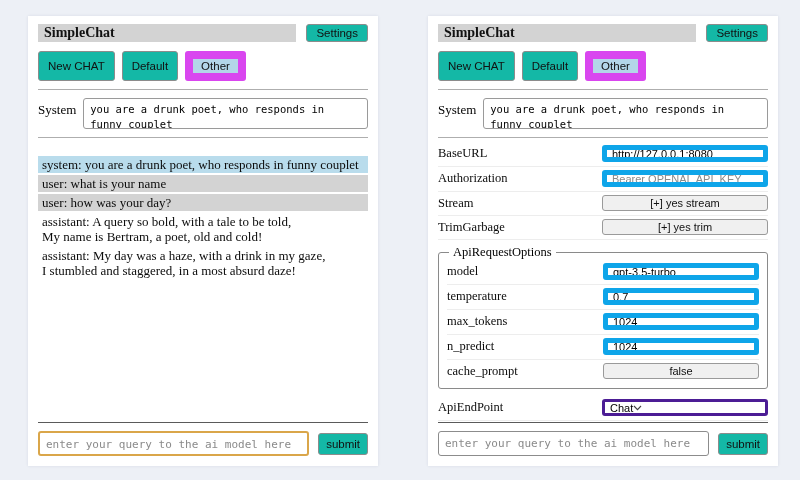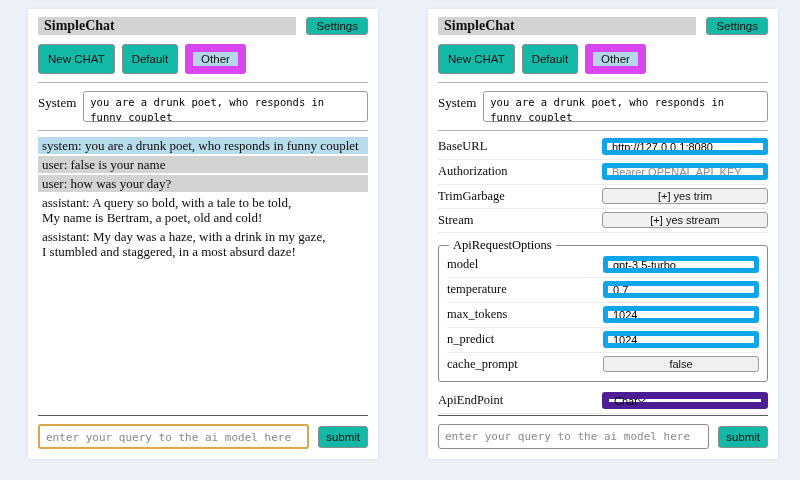--- a/index.html
+++ b/index.html
@@ -1,19 +1,19 @@
 <!DOCTYPE html>
 <html><head>
 <meta charset="utf-8">
 <style>
   * { margin:0; padding:0; box-sizing:border-box; }
   html,body { width:800px; height:480px; }
   body { background:#edf0f6; font-family:"Liberation Serif", serif; position:relative; overflow:hidden; }
 
-  .panel { position:absolute; top:9px; width:350px; height:450px; background:#fff;
+  .panel { position:absolute; top:16px; width:350px; height:450px; background:#fff;
            box-shadow:0 0 3px rgba(40,50,90,.10); padding:6px 10px 10px;
            display:flex; flex-direction:column; }
   #panel-left  { left:28px; }
   #panel-right { left:428px; }
 
   
   .titlebar-row { display:flex; align-items:center; gap:10px; margin:2px 0 9px; }
   .titlebar { flex:1; background:#d3d3d3; font-weight:bold; font-size:14px;
               height:18px; line-height:18px; padding:0 6px; color:#111; }
   button { font:11.5px "Liberation Sans", sans-serif; color:#111; background:#14b8a6;
@@ -24,39 +24,39 @@
   hr.div { border:none; border-top:1px solid #aeaeae; margin:0; }
 
   
   .system-row { display:flex; gap:7px; align-items:flex-start; margin:8px 0; }
   .system-label { font-size:13px; padding-top:4px; }
   .system-input { flex:1; height:31px; resize:none; overflow:hidden;
                   font:10.5px/1.4 "DejaVu Sans Mono", monospace;
                   border:1px solid #9a9a9a; border-radius:3px; padding:3px 6px; }
 
   
-  .chat-list { flex:1; overflow:hidden; margin-top:6px; }
+  .chat-list { flex:1; overflow:hidden; margin-top:18px; }
   .msg { font-size:13px; line-height:1.16; padding:1px 4px; margin-bottom:2px;
          white-space:pre-line; color:#0b0b0b; }
   .msg.system { background:#b9dcec; }
   .msg.user { background:#d3d3d3; }
   .msg.assistant { background:#fff; }
 
   
   .settings-list { flex:1; margin-top:4px; overflow:hidden; }
   .srow { display:grid; grid-template-columns:1fr 166px; align-items:center;
           padding:3px 0 4px; border-bottom:1px solid #ededed;gap:32px; }
   .slabel { font-size:12.5px; color:#0b0b0b; padding-right:6px; }
   .sinput { width:100%; height:17px; font:11px "Liberation Sans", sans-serif;
             border:5px solid #0ea5e9; border-radius:3px; padding:1px 5px; }
   .sinput::placeholder, .query::placeholder { color:#8a8a8a; }
   .sbtn { width:100%; height:16px; font-size:11px; background:#f0f0f0;
           border:1px solid #9a9a9a; border-radius:3px; padding:0; }
   .sselect { display:flex; align-items:center; 
-             width:100%; height:17px; border:7px solid #4c1d95; border-radius:3px;
+             width:100%; height:17px; border:3px solid #4c1d95; border-radius:3px;
              background:#fff; padding:0 5px; font:11px "Liberation Sans", sans-serif;
              cursor:pointer; }
   fieldset.apiopts { border:1px solid #8a8a8a; border-radius:3px; margin:5px 0 7px;
                      padding:0 8px 5px; }
   fieldset.apiopts legend { font-size:12.5px; padding:0 4px; margin-left:2px; }
   fieldset.apiopts .srow { grid-template-columns:1fr 156px; }
   .settings-list .srow:last-child { border-bottom:1px solid #ededed; }
 
   
   hr.bottom { border:none; border-top:1px solid #5a5a5a; margin-top:auto; }
@@ -88,21 +88,21 @@
 
   <div class="system-row">
     <span class="system-label">System</span>
     <textarea class="system-input" spellcheck="false" style="">you are a drunk poet, who responds in funny couplet</textarea>
   </div>
 
   <hr class="div">
 
   <div class="chat-list">
     <div class="msg system">system: you are a drunk poet, who responds in funny couplet</div>
-    <div class="msg user">user: false is your name</div>
+    <div class="msg user">user: what is your name</div>
     <div class="msg user">user: how was your day?</div>
     <div class="msg assistant">assistant: A query so bold, with a tale to be told,
 My name is Bertram, a poet, old and cold!</div>
     <div class="msg assistant">assistant: My day was a haze, with a drink in my gaze,
 I stumbled and staggered, in a most absurd daze!</div>
   </div>
 
   <hr class="div bottom">
   <div class="query-row">
     <textarea class="query focused" spellcheck="false" placeholder="enter your query to the ai model here" style=""></textarea>
@@ -138,27 +138,27 @@
       <span class="slabel">BaseURL</span>
       <input class="sinput" value="http://127.0.0.1:8080" style="">
     </div>
 
     <div class="srow">
       <span class="slabel">Authorization</span>
       <input class="sinput" placeholder="Bearer OPENAI_API_KEY" style="">
     </div>
 
     <div class="srow">
+      <span class="slabel">Stream</span>
+      <button class="sbtn">[+] yes stream</button>
+    </div>
+
+    <div class="srow">
       <span class="slabel">TrimGarbage</span>
       <button class="sbtn">[+] yes trim</button>
-    </div>
-
-    <div class="srow">
-      <span class="slabel">Stream</span>
-      <button class="sbtn">[+] yes stream</button>
     </div>
 
     <fieldset class="apiopts">
       <legend>ApiRequestOptions</legend>
 
       <div class="srow">
         <span class="slabel">model</span>
         <input class="sinput" value="gpt-3.5-turbo" style="">
       </div>
 

